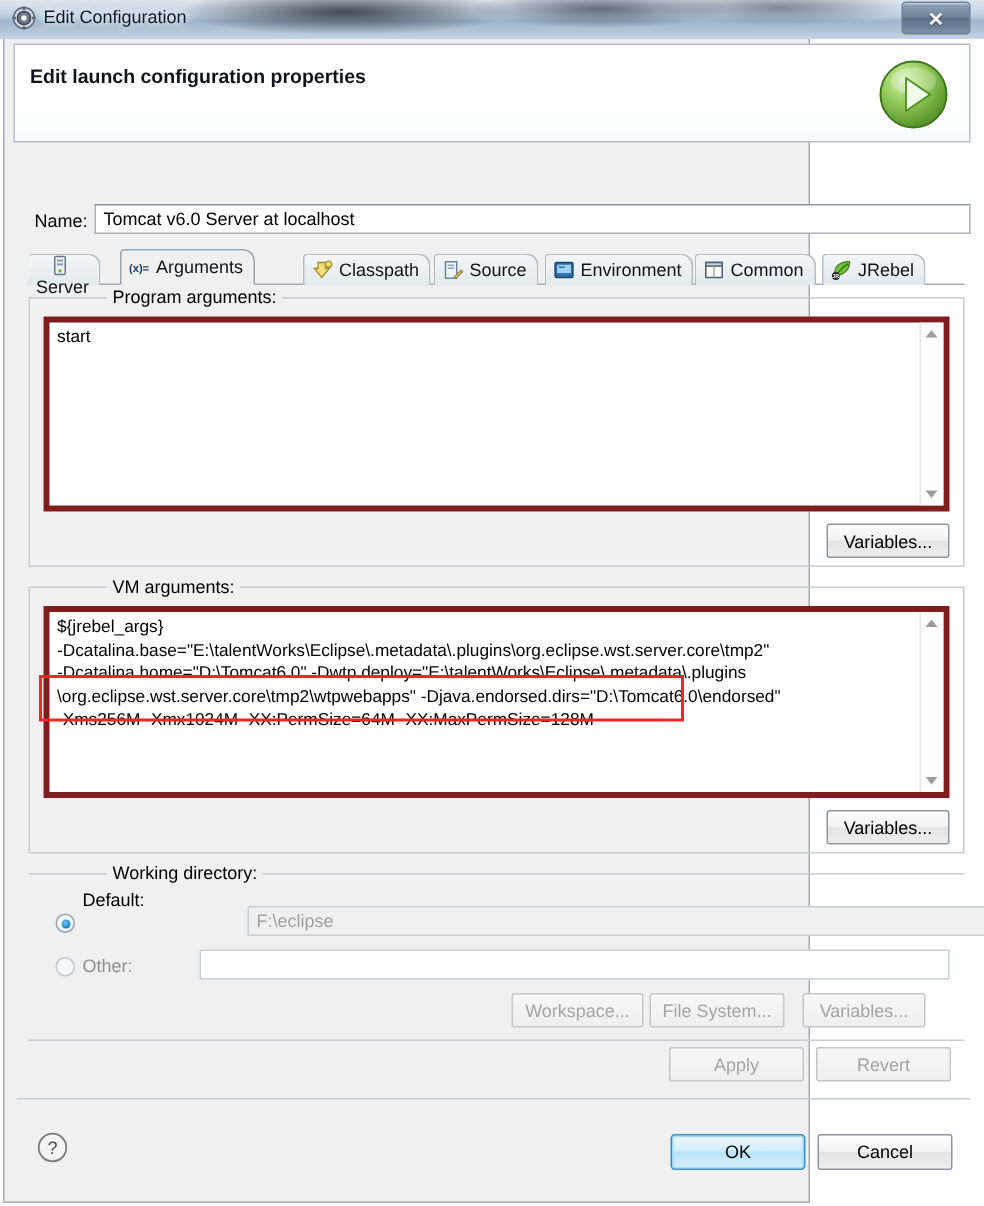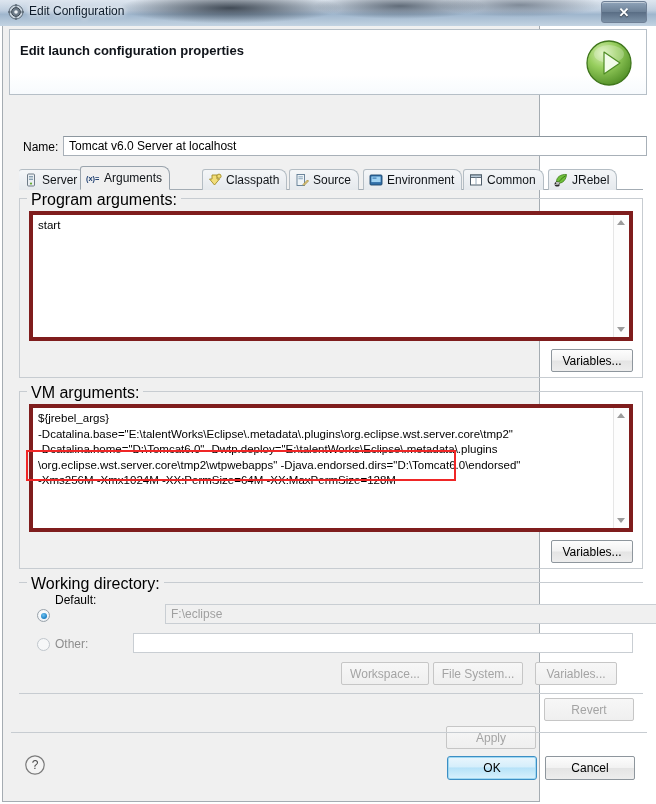--- a/index.html
+++ b/index.html
@@ -176,22 +176,23 @@
   .group {
     position: absolute;
     background: transparent;
     border: 1px solid #c7ccd1;
     box-sizing: border-box;
   }
   .group-label {
     position: absolute;
     background: #f0f0f0;
     padding: 0 4px;
-    font-size: 16px;
+    font-size: 12px;
     color: #000;
+    margin-left: 44px;
   }
 
   
   .ta {
     position: absolute;
     background: #ffffff;
     border: 4px solid #7f1d1d;
     box-sizing: border-box;
     overflow: hidden;
   }
@@ -361,21 +362,21 @@
         <path d="M20 14 L36 25 L20 36 Z" fill="#f2fbe9" stroke="#4e8c24" stroke-width="1.2" stroke-linejoin="round"></path>
       </svg>
     </div>
 
     <div class="name-label">Name:</div>
     <div class="name-input">Tomcat v6.0 Server at localhost</div>
 
     <div class="tabstrip">
       <div class="tabline"></div>
 
-      <div class="tab first" style="left:0px;">
+      <div class="tab first" style="left:0px;flex-direction:column;">
         <svg class="tico" viewBox="0 0 14 14">
           <rect x="3.5" y="1" width="7" height="12" rx="1" fill="#e9eef2" stroke="#6d7a86" stroke-width="1"></rect>
           <rect x="5" y="3" width="4" height="1.4" fill="#88a0b2"></rect>
           <rect x="5" y="5.6" width="4" height="1.4" fill="#88a0b2"></rect>
           <circle cx="7" cy="10.6" r="1.1" fill="#65a832"></circle>
         </svg>
         <span>Server</span>
       </div>
 
       <div class="tab active" style="left:61px;">
@@ -472,21 +473,21 @@
     <div class="radio off" style="left:34px; top:612px;"></div>
     <div class="radio-label dim" style="left:52px; top:611px;">Other:</div>
     <div class="rofield" style="left:130px; top:607px; width:500px; background:#ffffff; border-color:#c9ced3;"></div>
 
     <div class="btn disabled" style="left:338px; top:636px; width:88px;">Workspace...</div>
     <div class="btn disabled" style="left:430px; top:636px; width:90px;">File System...</div>
     <div class="btn disabled" style="left:532px; top:636px; width:82px;">Variables...</div>
 
     <div class="hr" style="left:16px; top:667px; width:624px;"></div>
 
-    <div class="btn disabled" style="left:443px; top:672px; width:90px;margin-top:28px;">Apply</div>
+    <div class="btn disabled" style="left:443px; top:672px; width:90px;">Apply</div>
     <div class="btn disabled" style="left:541px; top:672px; width:90px;">Revert</div>
 
     <div class="hr" style="left:8px; top:706px; width:636px;"></div>
 
   </div>
 
   <svg class="help-icon" viewBox="0 0 22 22">
     <circle cx="11" cy="11" r="9.2" fill="#f4f4f4" stroke="#7b7b7b" stroke-width="1.2"></circle>
     <text x="11" y="15.4" font-family="Liberation Sans, sans-serif" font-size="12" fill="#4a4a4a" text-anchor="middle">?</text>
   </svg>

